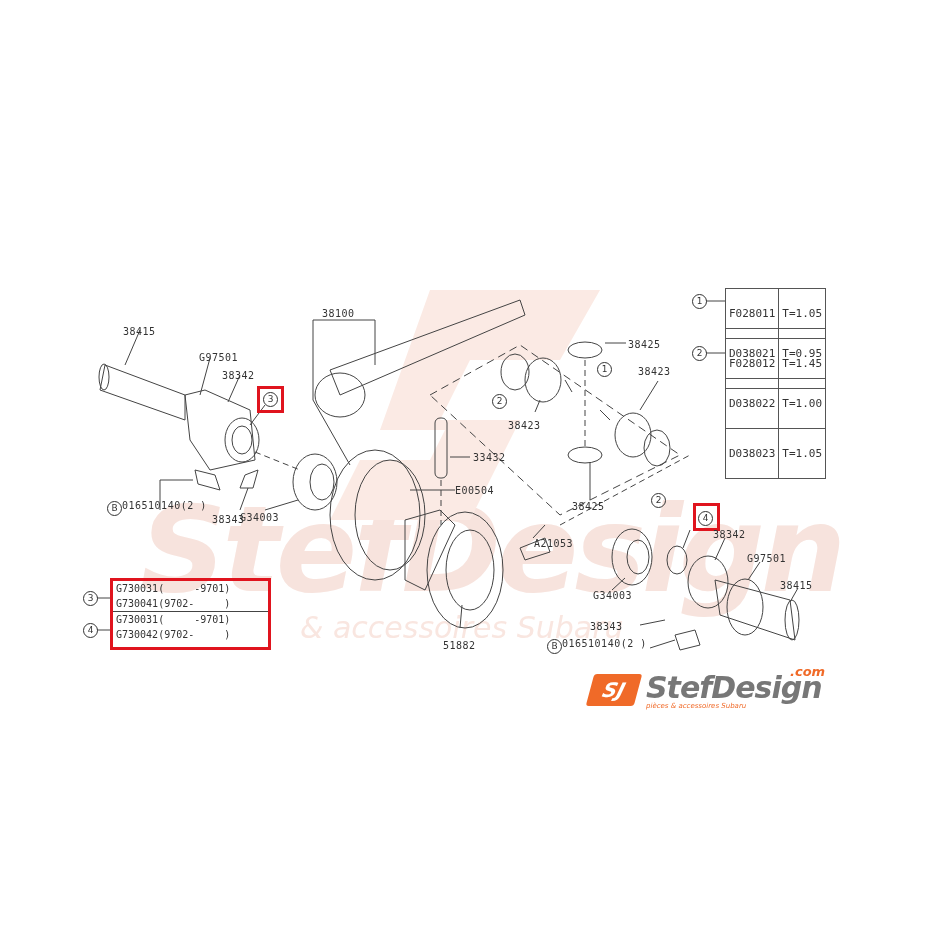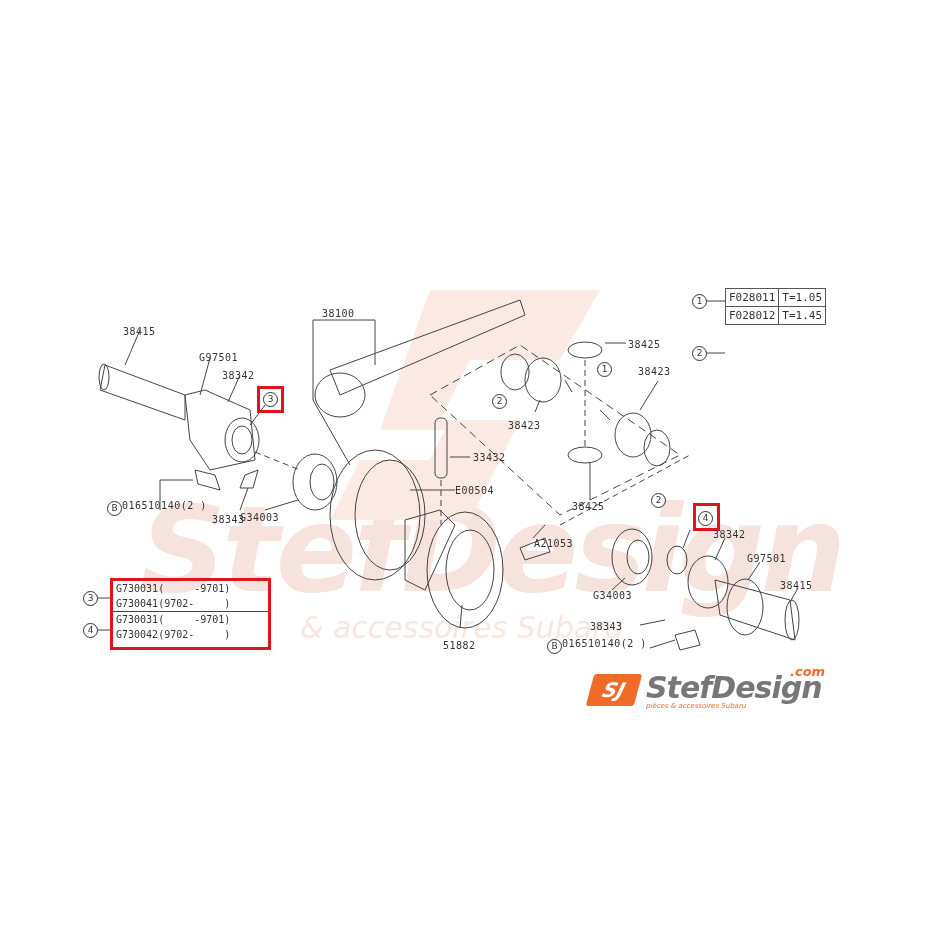--- a/index.html
+++ b/index.html
@@ -2,21 +2,21 @@
 <html><head>
 <meta charset="utf-8">
 <style>
   html,body{margin:0;padding:0;background:#fff;}
   body{width:931px;height:931px;position:relative;overflow:hidden;font-family:"DejaVu Sans Mono",monospace;}
   .canvas{position:absolute;left:0;top:0;width:931px;height:931px;}
   .lbl{position:absolute;font-size:10px;color:#333;letter-spacing:0.5px;white-space:nowrap;font-family:"DejaVu Sans Mono",monospace;}
   .circ{position:absolute;width:13px;height:13px;border:1px solid #333;border-radius:50%;font-size:9px;line-height:13px;text-align:center;color:#333;font-family:"DejaVu Sans",sans-serif;}
   .redbox{position:absolute;border:3px solid #e0141e;}
   table.spec{position:absolute;border-collapse:collapse;font-size:11px;color:#333;font-family:"DejaVu Sans Mono",monospace;}
-  table.spec td{border:1px solid #555;padding:1px 3px;height:15px;}
+  table.spec td{border:1px solid #555;padding:17px 3px;height:15px;}
   .gbox{position:absolute;left:110px;top:578px;width:155px;height:66px;border:3px solid #e0141e;font-size:10px;color:#333;font-family:"DejaVu Sans Mono",monospace;}
   .gbox .row{height:15px;line-height:15px;padding-left:3px;white-space:pre;}
   .gbox .sep{border-top:1px solid #444;}
   .logo{position:absolute;left:590px;top:668px;width:255px;height:45px;}
   .logo-mark{position:absolute;left:0;top:6px;width:48px;height:32px;background:#f06a28;transform:skewX(-15deg);border-radius:3px;color:#fff;font:bold italic 20px "DejaVu Sans",sans-serif;text-align:center;line-height:32px;}
   .logo-text{position:absolute;left:56px;top:2px;font:bold italic 30px "DejaVu Sans",sans-serif;color:#777;letter-spacing:-1px;}
   .logo-com{position:absolute;left:200px;top:-4px;font:bold italic 13px "DejaVu Sans",sans-serif;color:#f06a28;}
   .logo-sub{position:absolute;left:56px;top:34px;font:italic 7px "DejaVu Sans",sans-serif;color:#f06a28;}
   .wm{position:absolute;font:bold italic 120px "DejaVu Sans",sans-serif;color:#f7e3dd;letter-spacing:-4px;}
   .wm2{position:absolute;font:italic 30px "DejaVu Sans",sans-serif;color:#f9e6e0;}
@@ -154,20 +154,36 @@
           <td>T=1.05</td>
         </tr>
     <tr>
           <td>F028012</td>
           <td>T=1.45</td>
         </tr>
   </tbody>
     </table>
 
   <div class="circ" style="left:692px;top:346px">2</div>
+  <table class="spec" style="left:725px;top:328px">
+    <tbody>
+        <tr>
+          <td>D038021</td>
+          <td>T=0.95</td>
+        </tr>
+    <tr>
+          <td>D038022</td>
+          <td>T=1.00</td>
+        </tr>
+    <tr>
+          <td>D038023</td>
+          <td>T=1.05</td>
+        </tr>
+  </tbody>
+    </table>
 
   <div class="circ" style="left:83px;top:591px">3</div>
   <div class="circ" style="left:83px;top:623px">4</div>
   <div class="gbox">
     <div class="row">G730031(     -9701)</div>
     <div class="row">G730041(9702-     )</div>
     <div class="row sep">G730031(     -9701)</div>
     <div class="row">G730042(9702-     )</div>
   </div>
 

